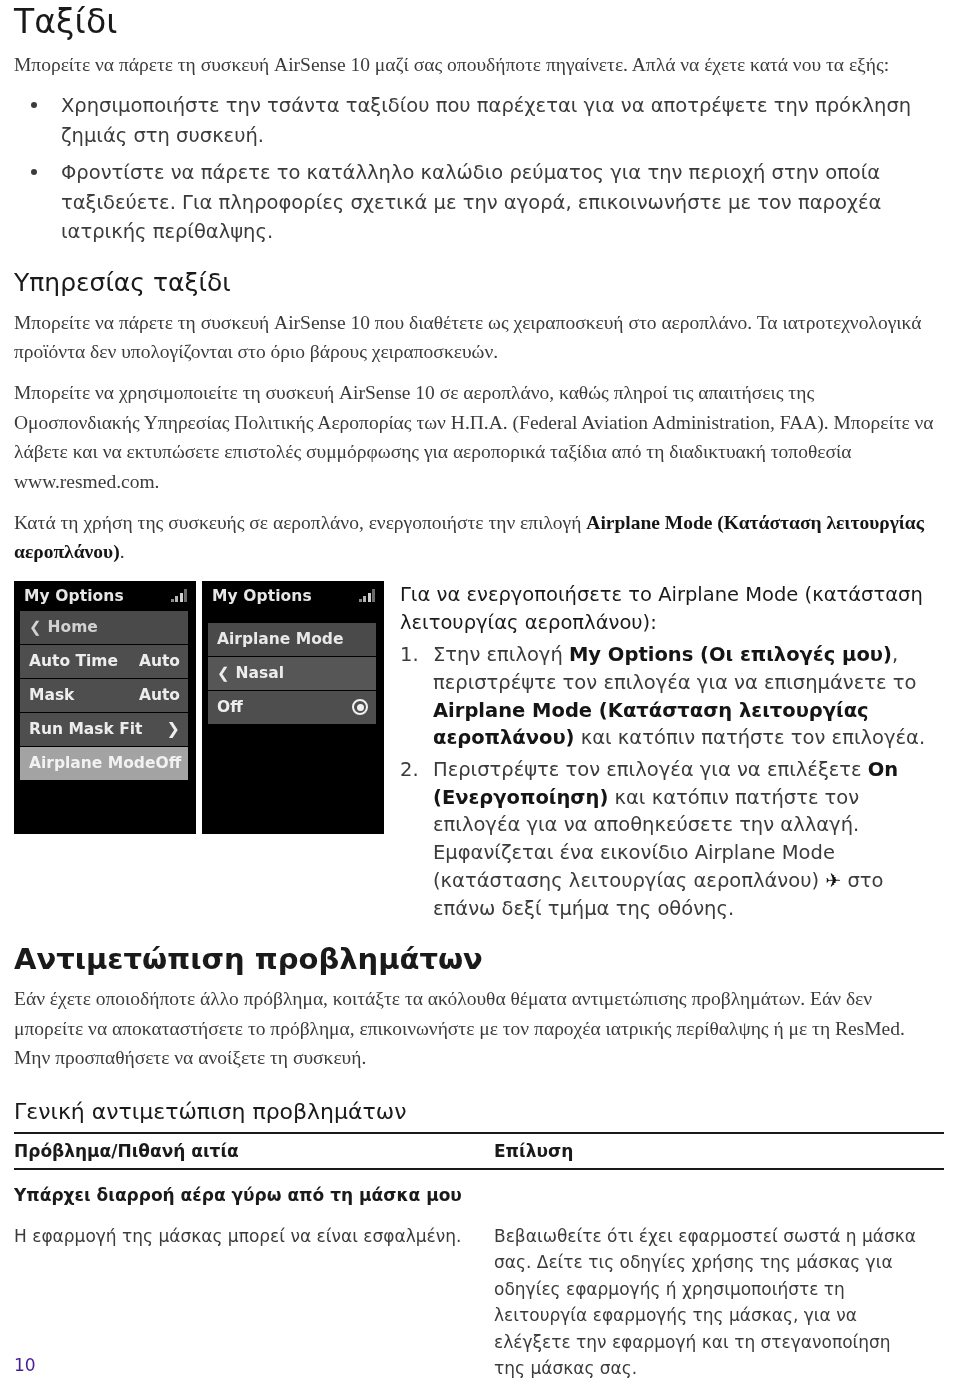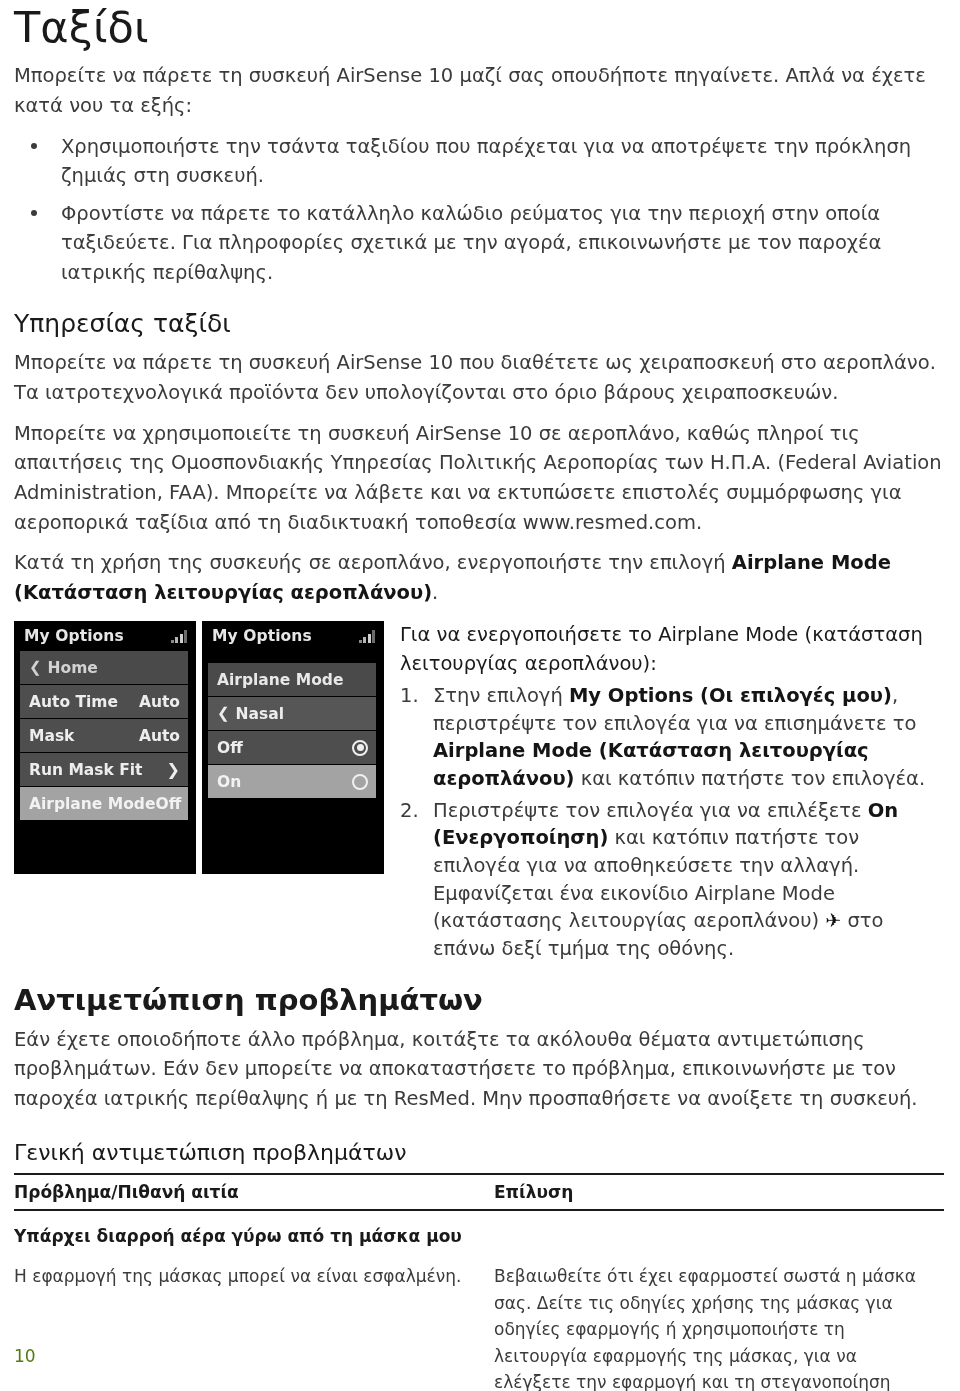--- a/index.html
+++ b/index.html
@@ -16,21 +16,21 @@
   }
   .page {
     position: relative;
     width: 960px;
     height: 1391px;
     padding: 0 16px 0 14px;
   }
 
   
   h1.doc-title {
-    font-size: 43px;
+    font-size: 33px;
     font-weight: 400;
     color: #1a1a1a;
     margin: 4px 0 10px 0;
     letter-spacing: 0.1px;
     line-height: 1.1;
   }
   h2.section-title {
     font-size: 25px;
     font-weight: 400;
     color: #1a1a1a;
@@ -51,20 +51,21 @@
     margin: 26px 0 8px 0;
     line-height: 1.15;
   }
 
   
   p.body {
     font-size: 19.5px;
     line-height: 1.52;
     margin: 0 0 11px 0;
     color: #3b3b3b;
+    font-family: Liberation Serif, serif;
   }
   b, strong { font-weight: 700; color: #151515; }
 
   
   ul.bullets {
     list-style: none;
     margin: 6px 0 6px 0;
     padding: 0;
   }
   ul.bullets > li {
@@ -235,23 +236,23 @@
     padding-top: 12px;
     padding-bottom: 4px;
   }
   table.tbl tr.last td { border-bottom: 2.4px solid #b9b9b9; padding-bottom: 14px; }
   td.c1 { width: 480px; }
 
   
   .page-num {
     position: absolute;
     left: 14px;
-    bottom: 29px;
+    bottom: 20px;
     font-size: 17px;
-    color: #4d7c0f;
+    color: #4c1d95;
   }
 </style>
 </head>
 <body>
 
 <div class="page">
 
   <h1 class="doc-title">Ταξίδι</h1>
 
   <p class="body">Μπορείτε να πάρετε τη συσκευή AirSense 10 μαζί σας οπουδήποτε πηγαίνετε. Απλά να έχετε κατά νου τα εξής:</p>
@@ -330,24 +331,20 @@
           </div>
           <div class="lcd-row mid">
             <span class="lbl">
                 <span class="chev-l">❮</span>
                 <span>Nasal</span>
               </span>
           </div>
           <div class="lcd-row">
             <span class="lbl">Off</span>
             <span class="radio sel"></span>
-          </div>
-          <div class="lcd-row hl">
-            <span class="lbl">On</span>
-            <span class="radio"></span>
           </div>
         </div>
       </div>
 
     </div>
 
     <div class="steps-col">
       <div class="steps-intro">Για να ενεργοποιήσετε το Airplane Mode (κατάσταση λειτουργίας αεροπλάνου):</div>
       <ol class="steps">
         <li><span>Στην επιλογή </span><b>My Options (Οι επιλογές μου)</b><span>, περιστρέψτε τον επιλογέα για να επισημάνετε το </span><b>Airplane Mode (Κατάσταση λειτουργίας αεροπλάνου)</b><span> και κατόπιν πατήστε τον επιλογέα.</span></li>

